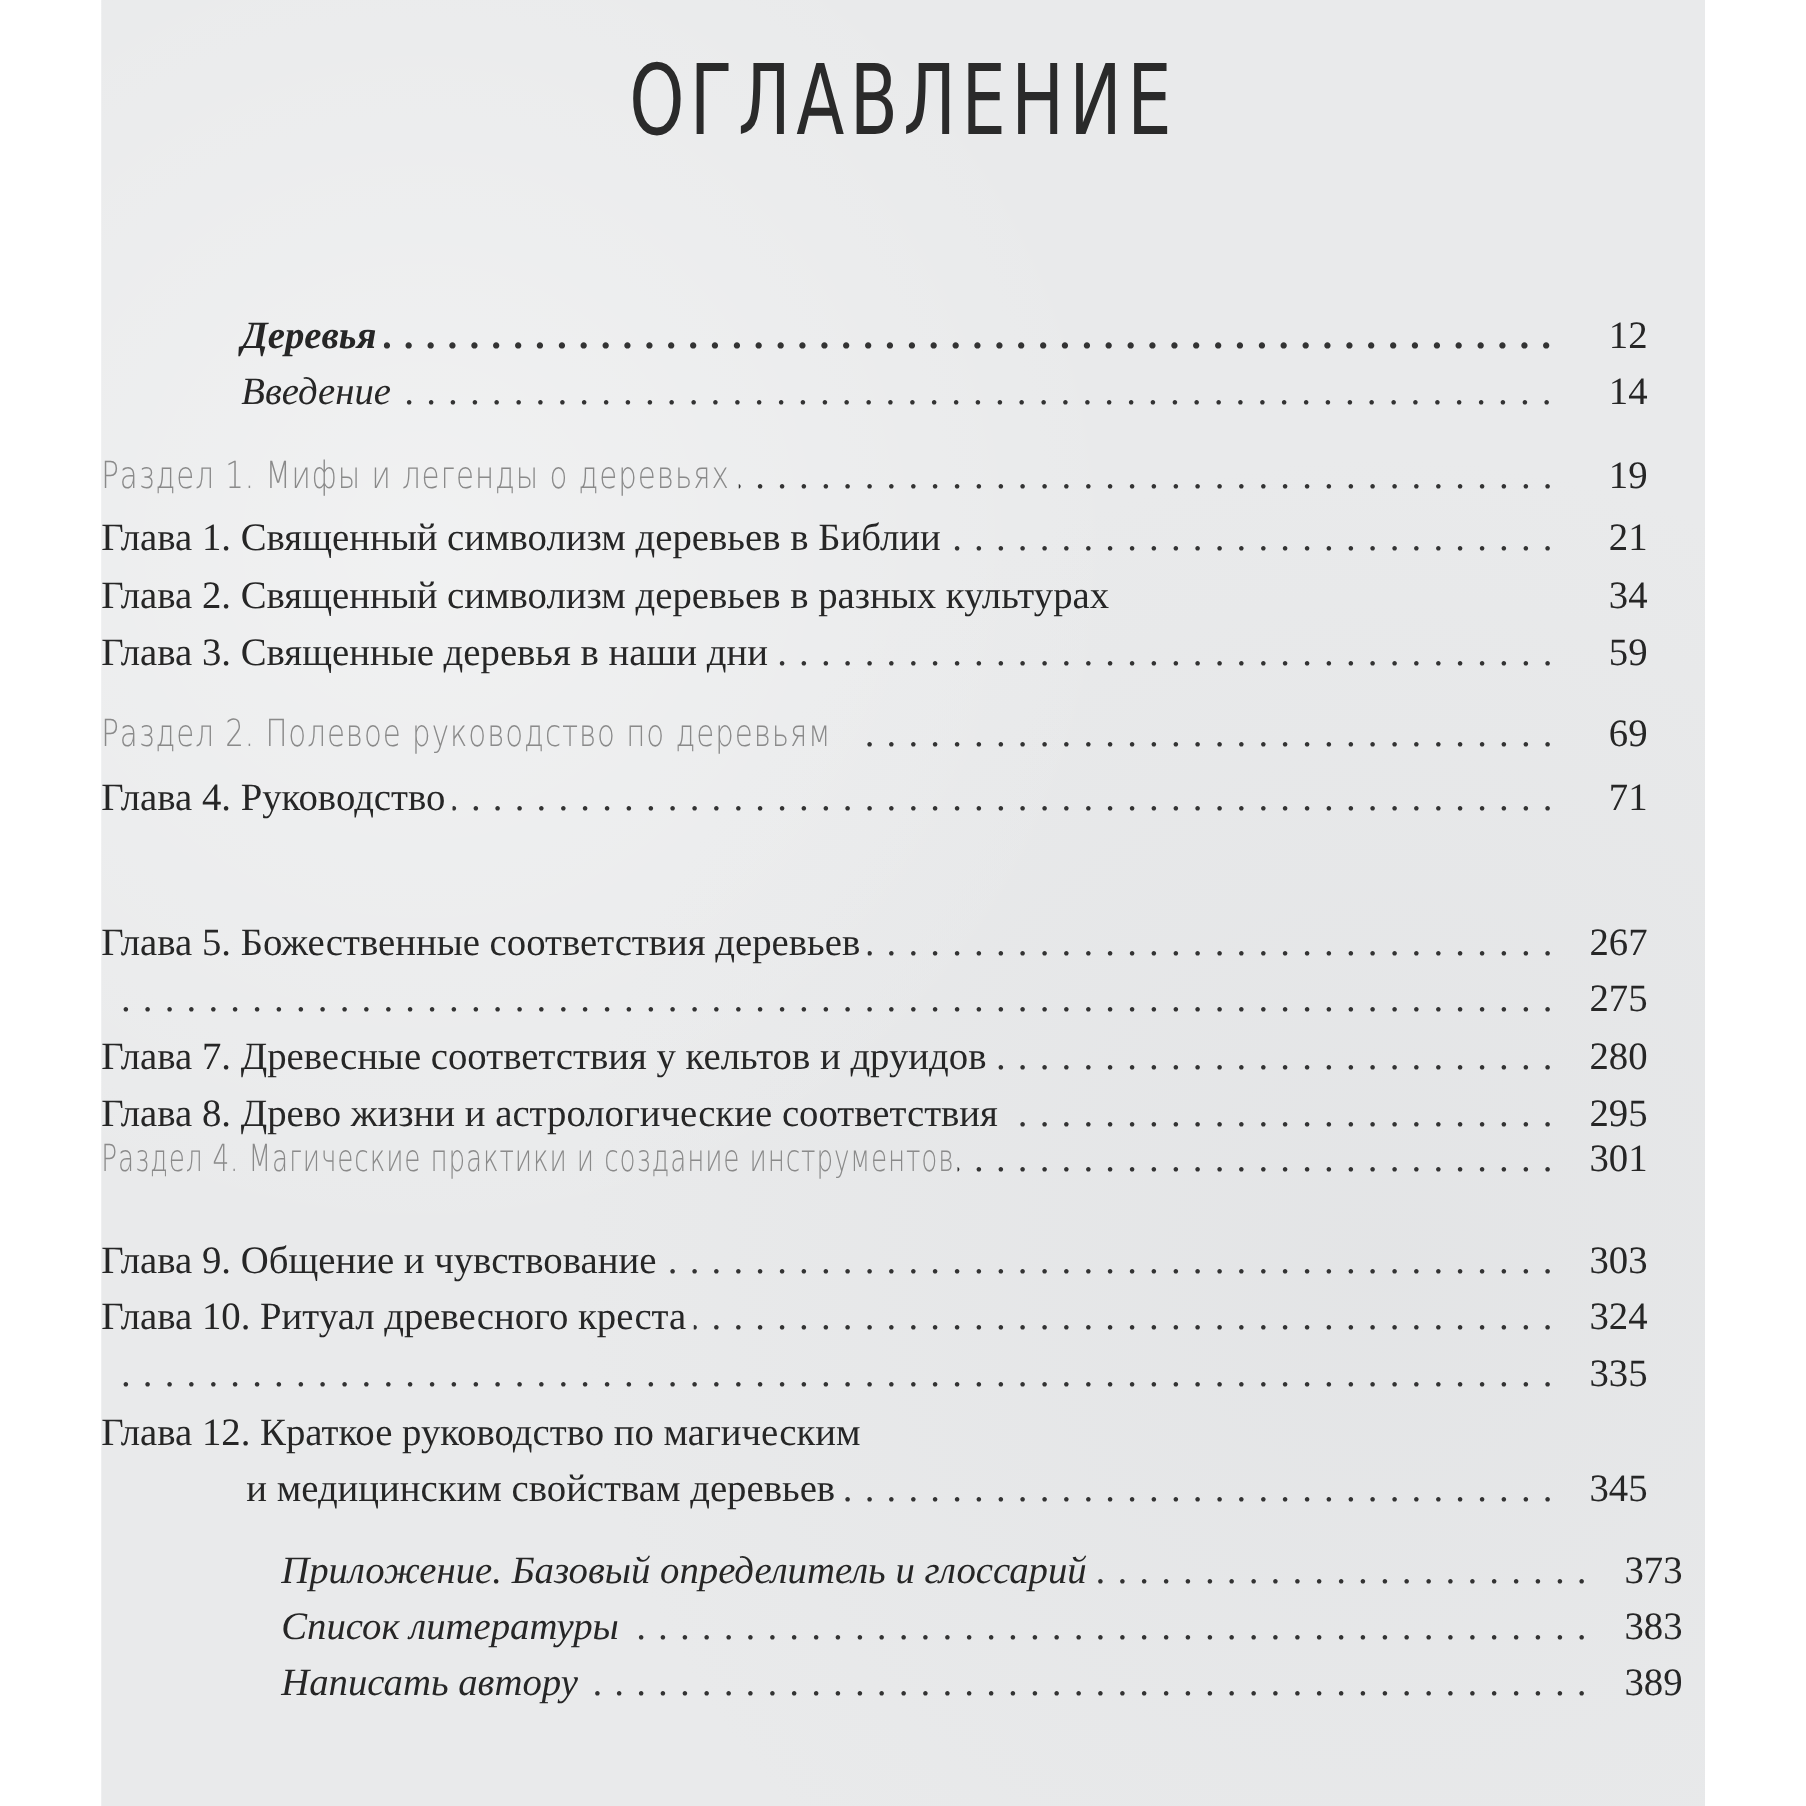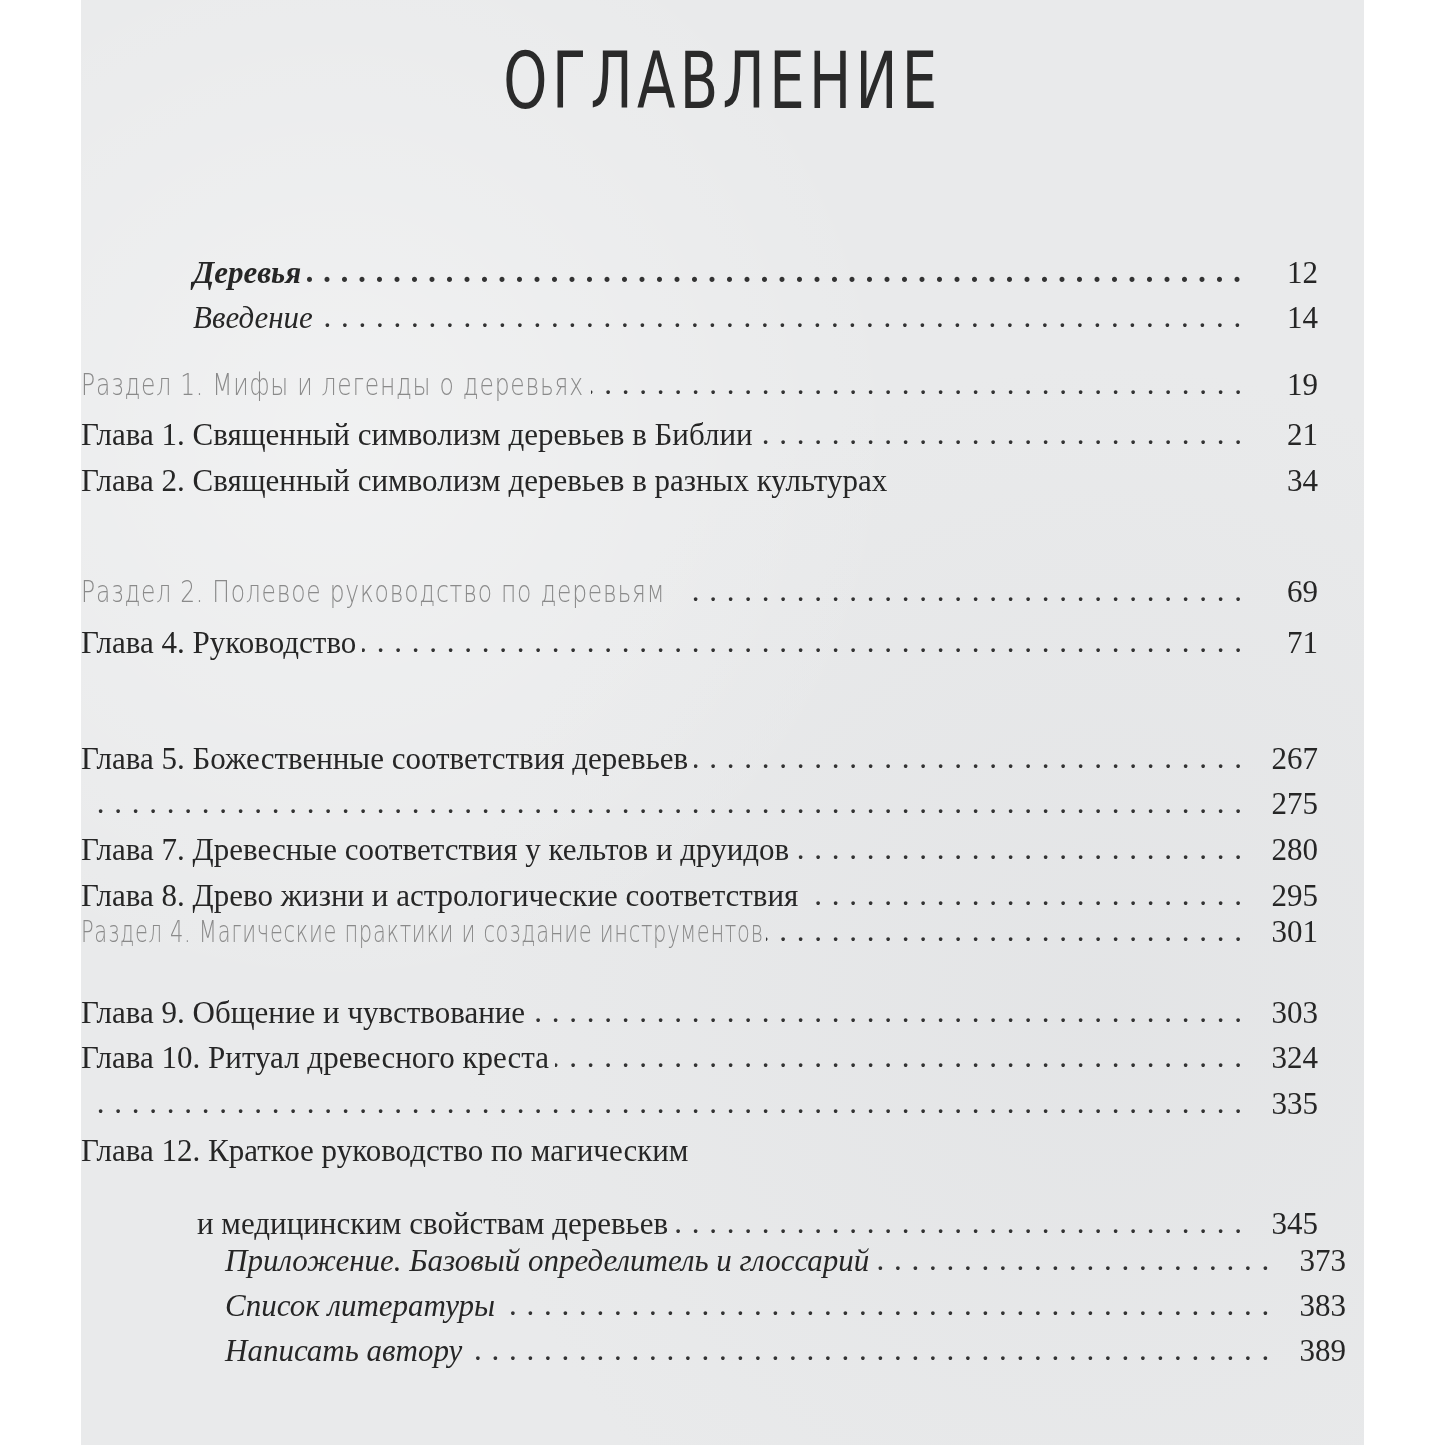--- a/index.html
+++ b/index.html
@@ -15,21 +15,21 @@
       radial-gradient(circle at 80% 70%, rgba(210,212,215,0.25), rgba(255,255,255,0) 45%);
   }
   .title {
     position: absolute; left: 0; width: 100%; top: 36px; text-align: center;
     font-family: "DejaVu Sans", "Liberation Sans", sans-serif; font-weight: 400;
     font-size: 78px; letter-spacing: 6px; color: #2a2a2a;
     transform: scaleX(0.72); transform-origin: center;
   }
   .row {
     position: absolute; left: 0; width: 1351px; height: 40px;
-    display: flex; align-items: center;
+    display: flex; align-items: flex-start;
     font-family: "Liberation Serif", "DejaVu Serif", serif;
     font-size: 31px; color: #262626; line-height: 1;
   }
   .row .label { white-space: nowrap; }
   .row .leader {
     flex: 1; overflow: hidden; white-space: nowrap; margin: 0 6px 0 6px;
     letter-spacing: 7px; color: #333; height: 32px;
   }
   .row .leader::before {
     content: ". . . . . . . . . . . . . . . . . . . . . . . . . . . . . . . . . . . . . . . . . . . . . . . . . . . . . . . . . . . . . . . . . . . . . . . . . . . . . . . . . . . . . . . . . . . . . . . . . . . . . . . .";
@@ -79,20 +79,25 @@
     <span class="leader"></span>
     <span class="page-num">21</span>
   </div>
 
   <div class="row main noleader" style="top:460px">
     <span class="label">Глава 2. Священный  символизм деревьев  в разных культурах</span>
     <span class="leader"></span>
     <span class="page-num">34</span>
   </div>
 
+  <div class="row main" style="top:506px">
+    <span class="label">Глава 3. Священные деревья  в наши дни</span>
+    <span class="leader"></span>
+    <span class="page-num">59</span>
+  </div>
 
   <div class="row main section" style="top:571px">
     <span class="label-wrap"><span class="label">Раздел 2. Полевое руководство по деревьям</span></span>
     <span class="leader" style="margin-left:-150px"></span>
     <span class="page-num">69</span>
   </div>
 
   <div class="row main" style="top:622px">
     <span class="label">Глава 4. Руководство</span>
     <span class="leader"></span>
@@ -145,21 +150,21 @@
     <span class="leader"></span>
     <span class="page-num">335</span>
   </div>
 
   <div class="row main noleader" style="top:1130px">
     <span class="label">Глава 12. Краткое руководство  по магическим</span>
     <span class="leader"></span>
     <span class="page-num"></span>
   </div>
 
-  <div class="row main cont" style="top:1203px">
+  <div class="row main cont" style="top:1175px">
     <span class="label">и медицинским свойствам деревьев</span>
     <span class="leader"></span>
     <span class="page-num">345</span>
   </div>
 
   <div class="row ital2" style="top:1240px">
     <span class="label">Приложение. Базовый определитель  и глоссарий</span>
     <span class="leader"></span>
     <span class="page-num" style="font-style:normal">373</span>
   </div>

